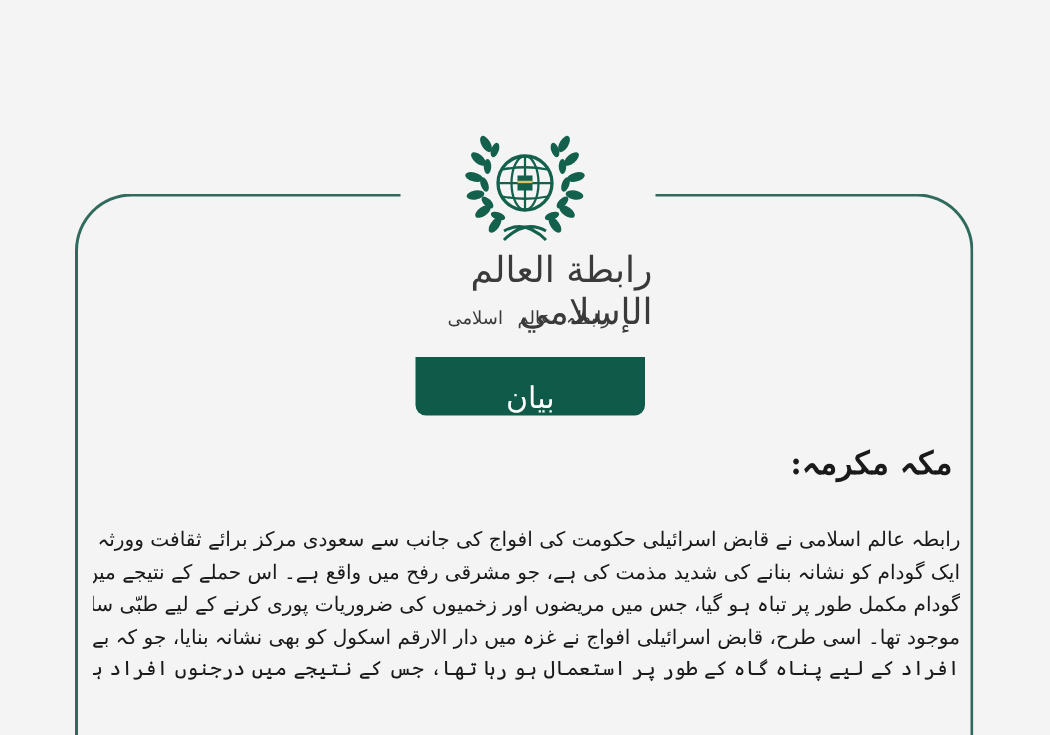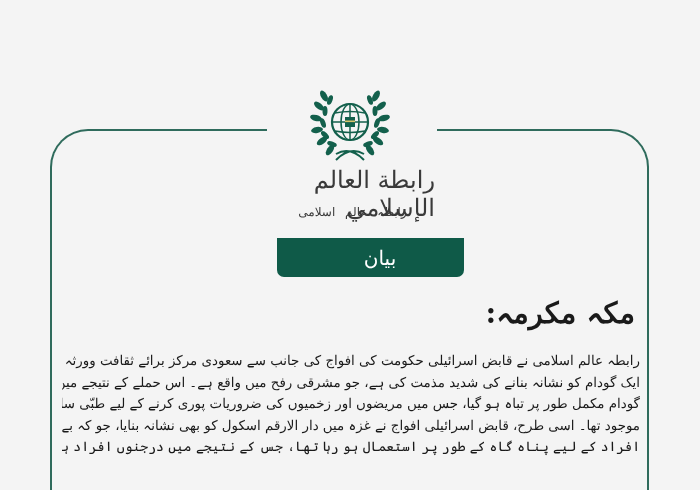--- a/index.html
+++ b/index.html
@@ -26,30 +26,29 @@
     position:absolute; left:270px; top:166px; width:165px; text-align:right;
     font-family:"DejaVu Serif", serif; font-size:24px; color:#3a3a3a;
     direction:rtl; line-height:28px; letter-spacing:0.5px;
   }
   .org-subtitle {
     position:absolute; left:270px; top:205px; width:165px; text-align:center;
     font-family:"DejaVu Serif", serif; font-size:12px; color:#3a3a3a;
     direction:rtl; word-spacing:6px;
   }
   .banner {
-    position:absolute; left:277px; top:238px; width:168px; height:39px;
+    position:absolute; left:277px; top:238px; width:153px; height:39px;
     background:#0f5a48; border-radius:0 0 7px 7px;
-    display:flex; align-items:center; justify-content:center;
+    display:flex; align-items:flex-end; justify-content:center;
     color:#ffffff; font-family:"DejaVu Serif", serif; font-size:20px;
     direction:rtl;
-    padding-left:19px;
   }
   .dateline {
     position:absolute; right:65px; top:296px;
-    font-family:"DejaVu Serif", serif; font-size:29px; font-weight:bold;
+    font-family:"DejaVu Serif", serif; font-size:21px; font-weight:bold;
     color:#1a1a1a; direction:rtl;
   }
   .body-text {
     position:absolute; left:62px; top:350px; width:578px;
     direction:rtl; text-align:justify; text-align-last:right;
     font-family:"DejaVu Serif", serif; font-size:13.4px; line-height:21.5px;
     color:#1a1a1a;
   }
   .body-line { display:block; white-space:nowrap; overflow:hidden; }
 </style>

